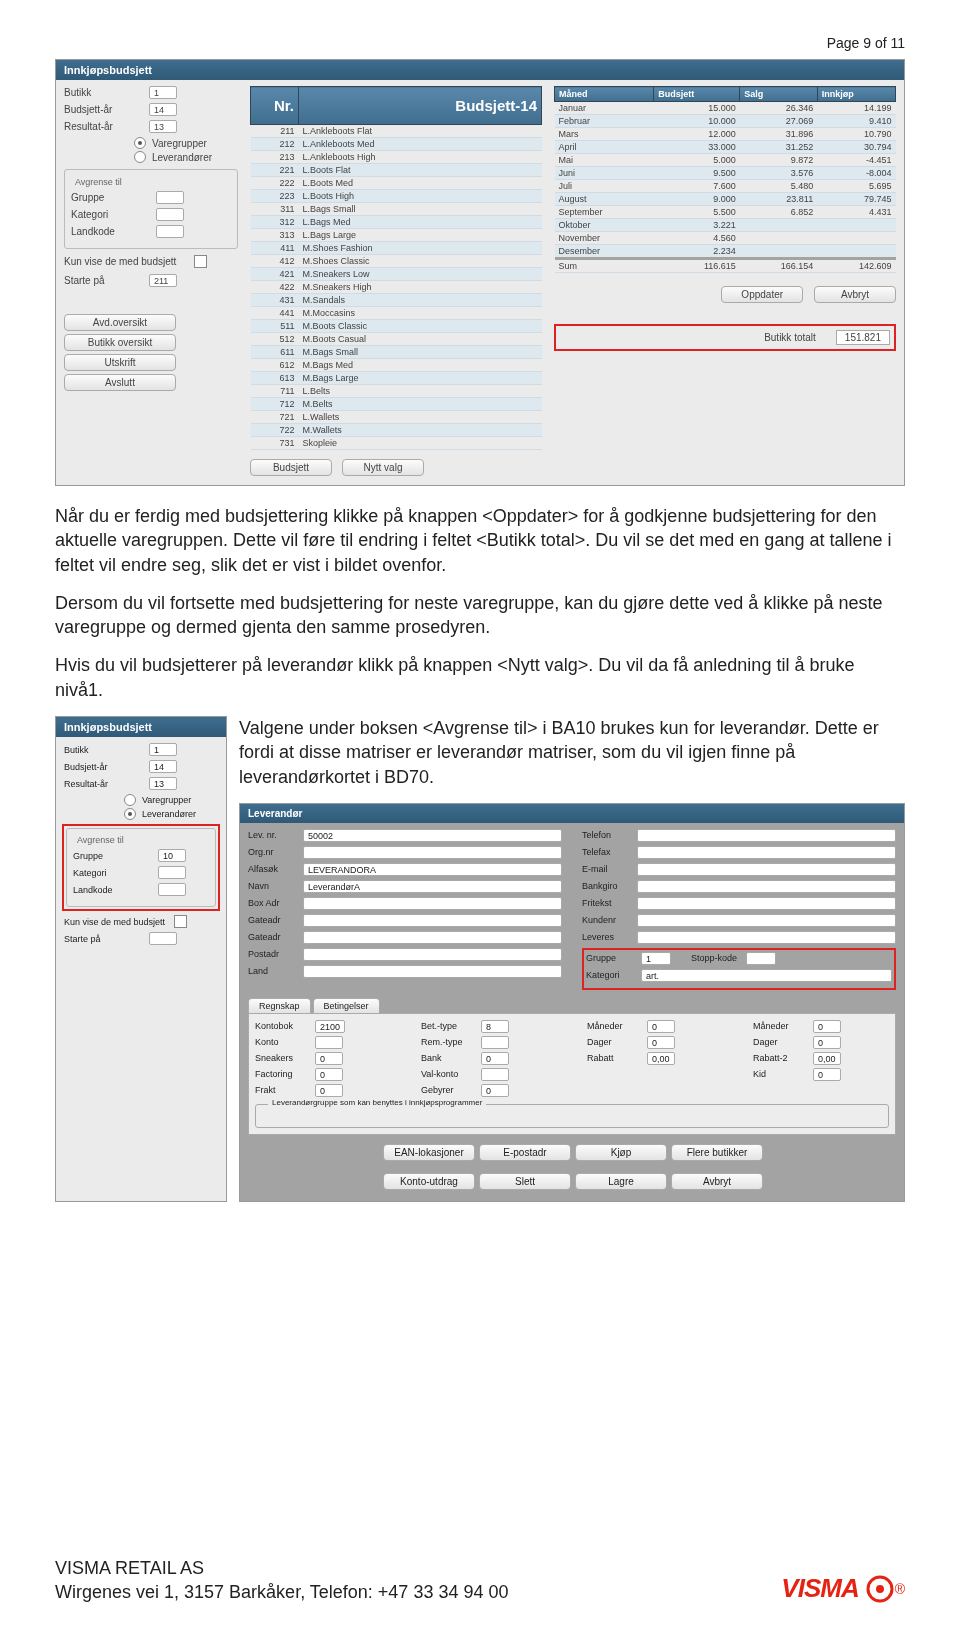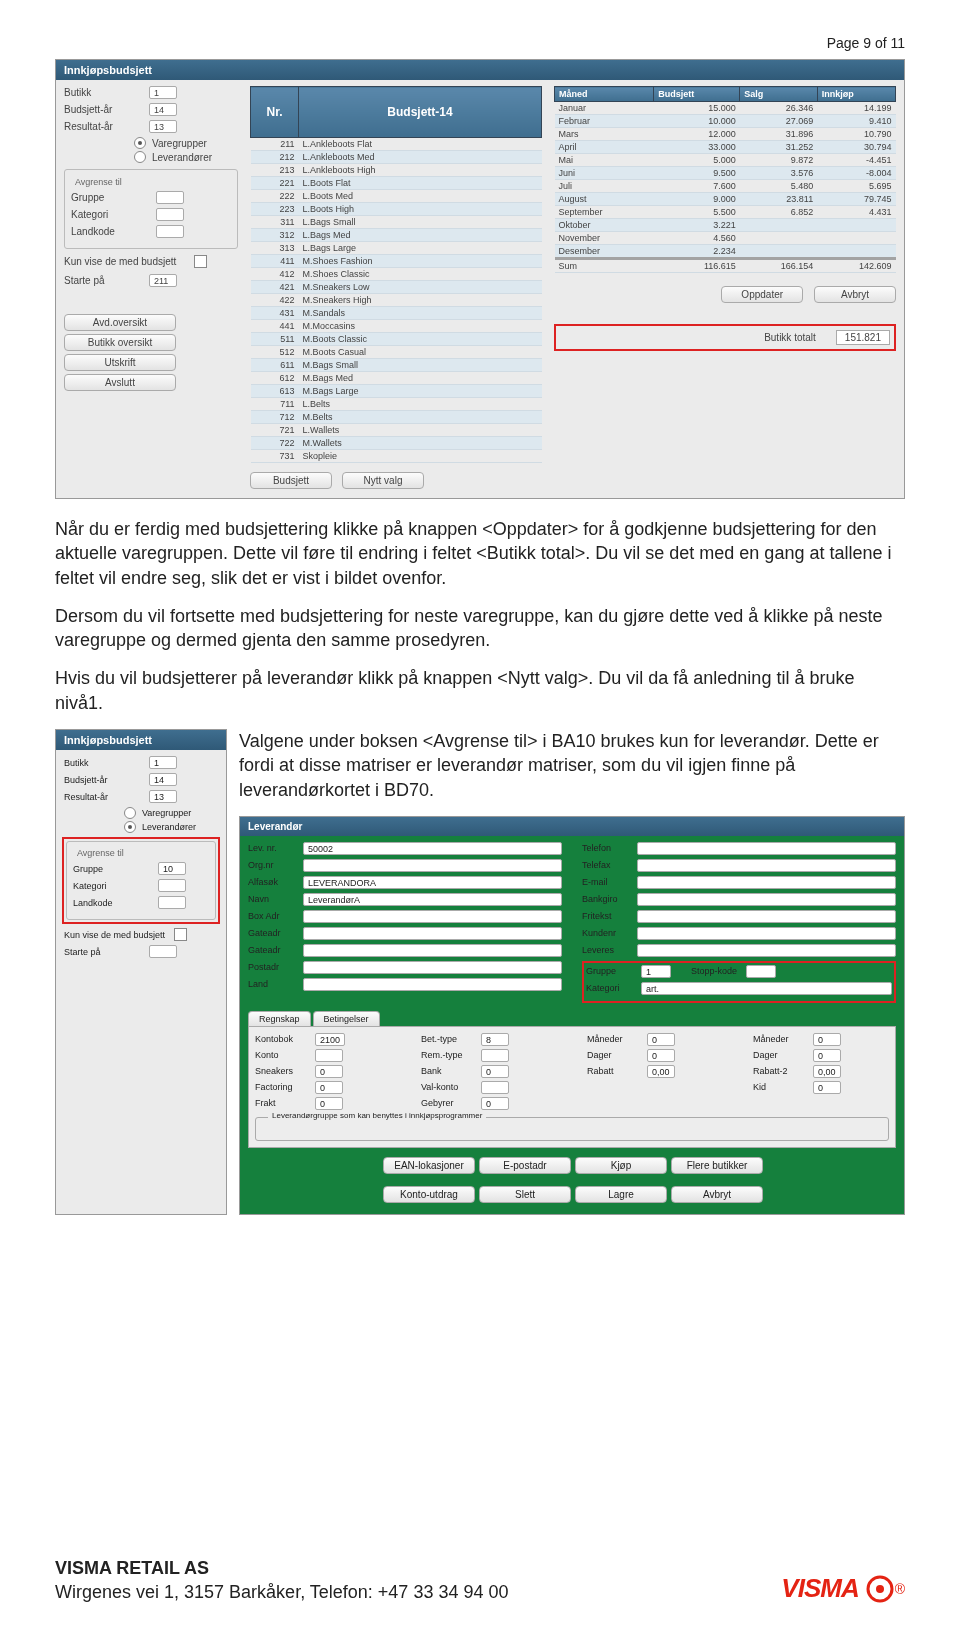--- a/index.html
+++ b/index.html
@@ -16,21 +16,21 @@
 .inp{background:#fff;border:1px solid #aaa;border-radius:2px;padding:1px 4px;min-width:28px;height:13px;box-sizing:border-box;font-size:9px}
 .radio{display:flex;align-items:center;margin:2px 0 2px 70px}
 .radio .dot{width:10px;height:10px;border:1px solid #888;border-radius:50%;margin-right:6px;display:inline-block;vertical-align:middle;background:#fff}
 .radio .dot.on:after{content:"";display:block;width:4px;height:4px;background:#555;border-radius:50%;margin:3px}
 .groupbox{border:1px solid #bbb;border-radius:3px;padding:6px;margin:6px 0}
 .groupbox .gtitle{font-size:9px;color:#666;margin:-11px 0 4px 2px;background:#ebebeb;display:inline-block;padding:0 2px}
 .chk{width:11px;height:11px;border:1px solid #888;background:#fff;display:inline-block;vertical-align:middle}
 .btn{background:linear-gradient(#fcfcfc,#e3e3e3);border:1px solid #aaa;border-radius:4px;padding:2px 0;text-align:center;font-size:10px;margin:3px 0;width:110px}
 .midcol{flex:0 0 300px;padding:6px 4px;box-sizing:border-box}
 .tbl{width:100%;border-collapse:collapse;font-size:9px}
-.tbl th{background:linear-gradient(#5a88ab,#3f6e8f);color:#fff;padding:18px 4px;font-weight:bold;text-align:center;border:1px solid #345;font-size:12px}
+.tbl th{background:linear-gradient(#5a88ab,#3f6e8f);color:#fff;padding:10px 4px;font-weight:bold;text-align:right;border:1px solid #345;font-size:15px}
 .tbl td{padding:1px 4px;border-bottom:1px solid #d0dbe3}
 .tbl tr.alt td{background:#dde8ef}
 .rcol{flex:1;padding:6px 8px;box-sizing:border-box;position:relative}
 .rtbl{width:100%;border-collapse:collapse;font-size:9px}
 .rtbl th{background:linear-gradient(#5a88ab,#3f6e8f);color:#fff;padding:2px 4px;font-weight:bold;text-align:left;border:1px solid #345;font-size:9px}
 .rtbl td{padding:1px 4px;border-bottom:1px solid #d0dbe3;text-align:right}
 .rtbl td:first-child{text-align:left}
 .rtbl tr.alt td{background:#dde8ef}
 .rtbl tr.sum td{font-weight:normal;border-top:3px solid #a3a3a3}
 .rbtns{text-align:right;margin-top:10px}
@@ -44,21 +44,21 @@
 .para{font-size:18px;line-height:1.35;margin:14px 0}
 
 
 .bottom{display:flex;gap:12px;margin-top:10px}
 .shotB{width:170px;border:1px solid #999;background:#ebebeb;font-size:9px}
 .shotB .leftcol{width:100%}
 .redbox{border:2px solid #d22;padding:2px;margin:4px -2px}
 .rightblk{flex:1}
 
 
-.shotC{border:1px solid #999;background:#15803d;font-size:9px;margin-top:10px}
+.shotC{border:1px solid #999;background:#a3a3a3;font-size:9px;margin-top:10px}
 .shotC .titlebar{font-size:10px}
 .shotC .grid{display:flex;padding:6px 8px;gap:20px}
 .col{flex:1}
 .col .frow .lbl{width:55px}
 .col .inp{flex:1;min-width:30px}
 .red2{border:2px solid #d22;padding:2px}
 .tabs{display:flex;gap:2px;margin:2px 8px 0 8px}
 .tab{background:linear-gradient(#fcfcfc,#e3e3e3);border:1px solid #aaa;border-bottom:none;border-radius:4px 4px 0 0;padding:2px 10px;font-size:9px}
 .tabpanel{border:1px solid #aaa;background:#ededed;margin:0 8px 6px 8px;padding:6px}
 .tabpanel .frow .lbl{width:60px}
@@ -66,21 +66,21 @@
 .tabpanel .col3{display:flex;gap:30px}
 .tabpanel .col3 > div{flex:1}
 .legend{border:1px solid #aaa;border-radius:3px;padding:6px;margin-top:4px;text-align:center;position:relative}
 .legend .ltitle{position:absolute;top:-7px;left:12px;background:#ededed;font-size:8px;padding:0 4px}
 .cbtns{display:flex;justify-content:center;gap:10px;margin:6px 8px 8px 8px}
 .cbtns .btn{width:90px}
 
 
 .footer{position:absolute;bottom:40px;left:55px;right:55px;display:flex;justify-content:space-between;align-items:flex-end}
 .footer .ftxt{font-size:18px;line-height:1.3}
-.footer .ftxt .l1{font-weight:bold}
+.footer .ftxt .l1{font-weight:normal}
 .logo{display:flex;align-items:center}
 .logo .name{font-size:26px;font-weight:bold;font-style:italic;color:#e42313;letter-spacing:-1px;margin-right:6px}
 .logo .reg{color:#e42313;font-size:14px;vertical-align:top}
 .logo svg{display:block}
 </style>
 </head>
 <body>
 
 <div class="page">
   <div class="page-num">Page 9 of 11</div>

